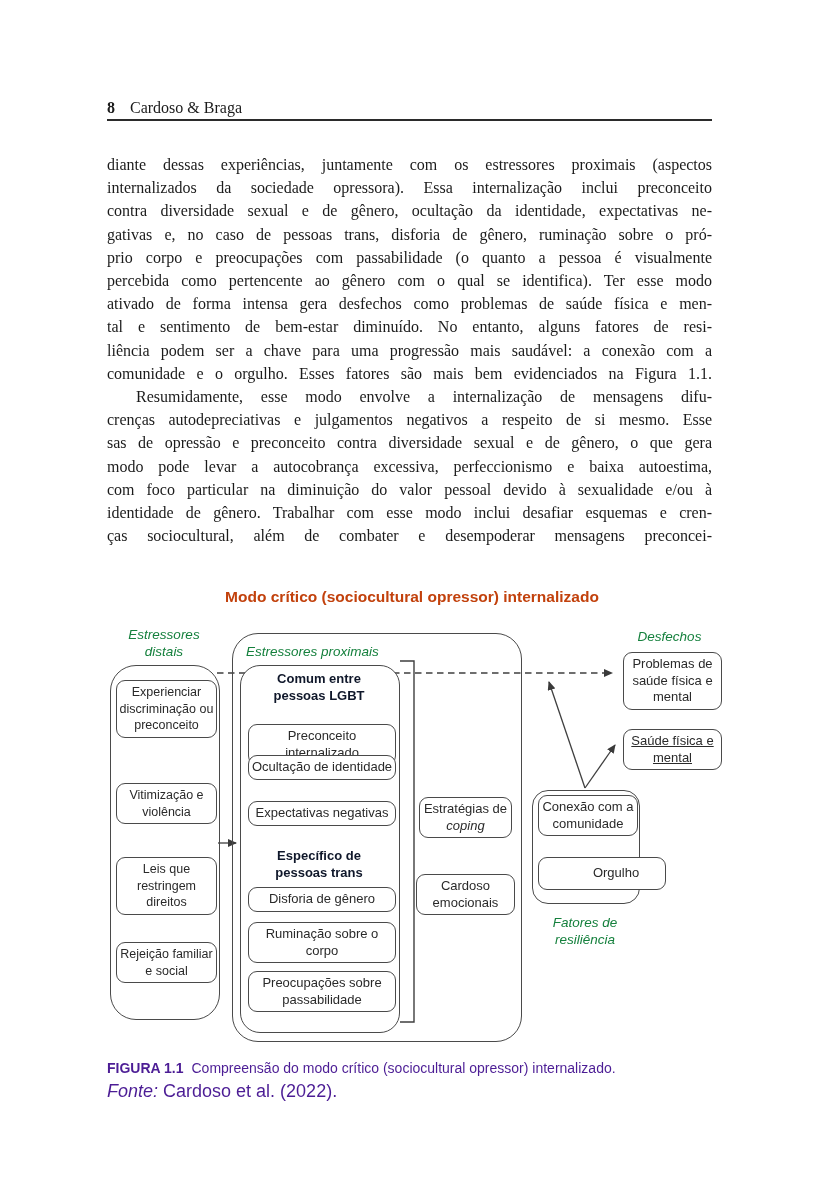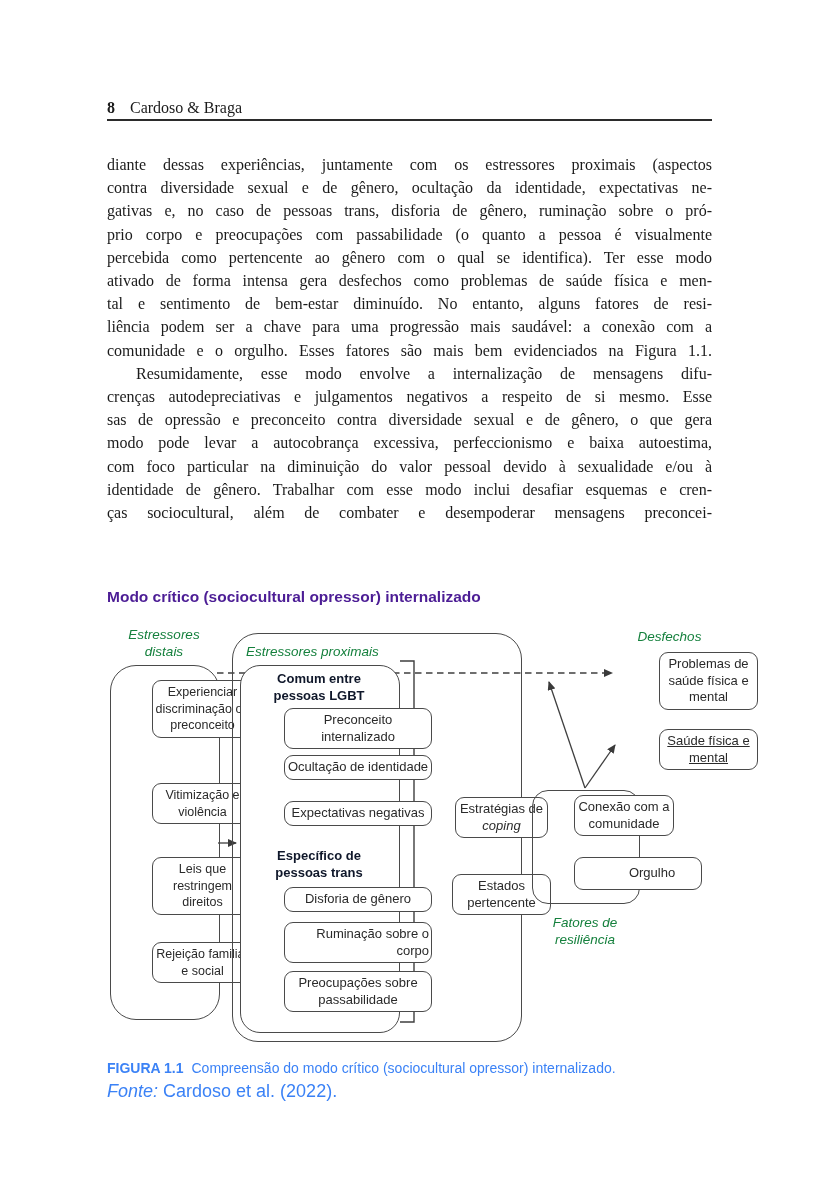--- a/index.html
+++ b/index.html
@@ -12,63 +12,64 @@
   .pnum { font-weight:bold; margin-right:15px; }
   .head-rule { position:absolute; left:107px; top:119px; width:605px; height:2px; background:#2b2b2b; }
 
   
   .bodytext { position:absolute; left:107px; top:153px; width:605px; font-size:16px; line-height:23.2px; }
   .tline { text-align:justify; text-align-last:justify; }
   .tline.indent { text-indent:29px; }
 
   
   .figtitle {
-    position:absolute; left:107px; top:588px; width:610px; text-align:left;
-    font-family:"Liberation Sans", sans-serif; font-weight:bold; font-size:15.5px; color:#4c1d95;
+    position:absolute; left:107px; top:588px; width:610px; text-align:center;
+    font-family:"Liberation Sans", sans-serif; font-weight:bold; font-size:15.5px; color:#c2410c;
   }
   .diagram {
     position:absolute; left:107px; top:618px; width:610px; height:434px;
     font-family:"Liberation Sans", sans-serif; color:#2a2a2a;
   }
   .arrows { position:absolute; left:0; top:0; }
   .dg-label { position:absolute; font-style:italic; font-size:13.5px; line-height:16.5px; text-align:center; color:#15803d; }
   .dg-label.nowrap { white-space:nowrap; text-align:left; }
   .container { position:absolute; border:1.4px solid #4a4a4a; border-radius:26px; background:transparent; }
   .container.white { background:#ffffff; border-radius:20px; }
   .container.res { border-radius:16px; }
   .sbox {
     position:absolute; border:1.2px solid #4a4a4a; border-radius:9px; background:#ffffff;
-    text-align:center; font-size:13px; line-height:16.5px; padding:3px 2px; color:#2a2a2a;margin-left:36px;
+    text-align:center; font-size:13px; line-height:16.5px; padding:3px 2px; color:#2a2a2a;
   }
   .sbox.small-f { font-size:12.5px; }
   .sbox.pad7 { padding-top:7px; padding-bottom:7px;padding-left:30px; }
   .ghead { position:absolute; font-weight:bold; font-size:13px; line-height:16.5px; text-align:center; color:#0f172a; }
   .it { font-style:italic; }
 
   
   .caption {
     position:absolute; left:107px; top:1057px; width:605px;
-    font-family:"Liberation Sans", sans-serif; font-size:14px; line-height:23px; color:#3b82f6;
+    font-family:"Liberation Sans", sans-serif; font-size:14px; line-height:23px; color:#4c1d95;
   }
   .capb { font-weight:bold; margin-right:8px; }
   .cap-src { font-size:18px; }
 </style>
 </head>
 <body>
 
 <div class="page">
 
   <div class="running-head">
     <span class="pnum">8</span><span>Cardoso &amp; Braga</span>
   </div>
   <div class="head-rule"></div>
 
   <div class="bodytext">
     <div>
       <div class="tline">diante dessas experiências, juntamente com os estressores proximais (aspectos</div>
+      <div class="tline">internalizados da sociedade opressora). Essa internalização inclui preconceito</div>
       <div class="tline">contra diversidade sexual e de gênero, ocultação da identidade, expectativas ne-</div>
       <div class="tline">gativas e, no caso de pessoas trans, disforia de gênero, ruminação sobre o pró-</div>
       <div class="tline">prio corpo e preocupações com passabilidade (o quanto a pessoa é visualmente</div>
       <div class="tline">percebida como pertencente ao gênero com o qual se identifica). Ter esse modo</div>
       <div class="tline">ativado de forma intensa gera desfechos como problemas de saúde física e men-</div>
       <div class="tline">tal e sentimento de bem-estar diminuído. No entanto, alguns fatores de resi-</div>
       <div class="tline">liência podem ser a chave para uma progressão mais saudável: a conexão com a</div>
       <div class="tline">comunidade e o orgulho. Esses fatores são mais bem evidenciados na Figura 1.1.</div>
     </div>
     <div>
@@ -103,30 +104,30 @@
     <div class="container" style="left:3px; top:47px; width:108px; height:353px;"></div>
     <div class="sbox small-f" style="left:9px; top:62px; width:95px;">Experienciar discriminação ou preconceito</div>
     <div class="sbox small-f" style="left:9px; top:165px; width:95px;">Vitimização e violência</div>
     <div class="sbox small-f" style="left:9px; top:239px; width:95px;">Leis que restringem direitos</div>
     <div class="sbox small-f" style="left:9px; top:324px; width:95px;">Rejeição familiar e social</div>
 
     <div class="container" style="left:125px; top:15px; width:288px; height:407px;"></div>
     <div class="dg-label nowrap" style="left:139px; top:26px;">Estressores proximais</div>
     <div class="container white" style="left:133px; top:47px; width:158px; height:366px;"></div>
     <div class="ghead" style="left:152px; top:53px; width:120px;">Comum entre pessoas LGBT</div>
-    <div class="sbox" style="left:141px; top:90px; width:142px;">Preconceito internalizado</div>
+    <div class="sbox" style="left:141px; top:106px; width:142px;">Preconceito internalizado</div>
     <div class="sbox" style="left:141px; top:137px; width:142px;">Ocultação de identidade</div>
     <div class="sbox" style="left:141px; top:183px; width:142px;">Expectativas negativas</div>
     <div class="ghead" style="left:152px; top:230px; width:120px;">Específico de pessoas trans</div>
     <div class="sbox" style="left:141px; top:269px; width:142px;">Disforia de gênero</div>
-    <div class="sbox" style="left:141px; top:304px; width:142px;text-align:right;">Ruminação sobre o corpo</div>
+    <div class="sbox" style="left:141px; top:304px; width:142px;">Ruminação sobre o corpo</div>
     <div class="sbox" style="left:141px; top:353px; width:142px;">Preocupações sobre passabilidade</div>
 
     <div class="sbox" style="left:312px; top:179px; width:87px;"><span>Estratégias de</span> <span class="it">coping</span></div>
-    <div class="sbox" style="left:309px; top:256px; width:93px;">Estados pertencente</div>
+    <div class="sbox" style="left:309px; top:256px; width:93px;">Cardoso emocionais</div>
 
     <div class="container res" style="left:425px; top:172px; width:106px; height:112px;"></div>
     <div class="sbox" style="left:431px; top:177px; width:94px;">Conexão com a comunidade</div>
     <div class="sbox pad7" style="left:431px; top:239px; width:94px;">Orgulho</div>
     <div class="dg-label" style="left:428px; top:297px; width:100px;">Fatores de resiliência</div>
 
     <div class="dg-label" style="left:516px; top:11px; width:93px;">Desfechos</div>
     <div class="sbox" style="left:516px; top:34px; width:93px;">Problemas de saúde física e mental</div>
     <div class="sbox" style="left:516px; top:111px; width:93px;text-decoration:underline;">Saúde física e mental</div>
 

